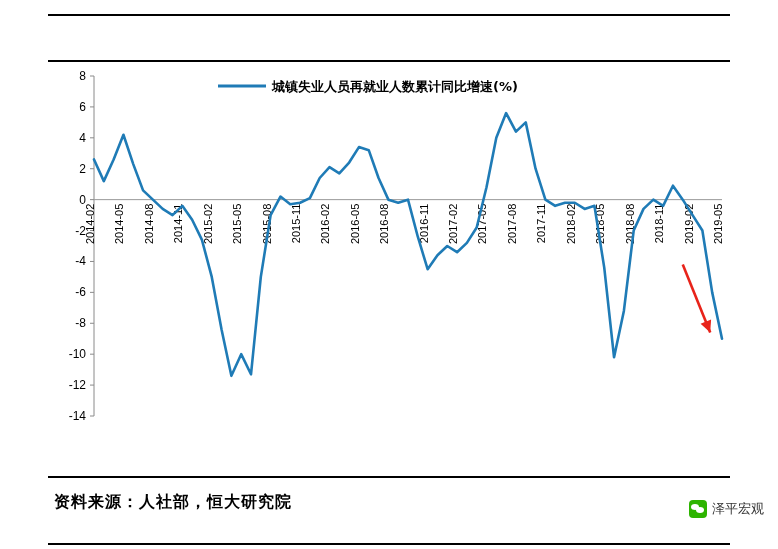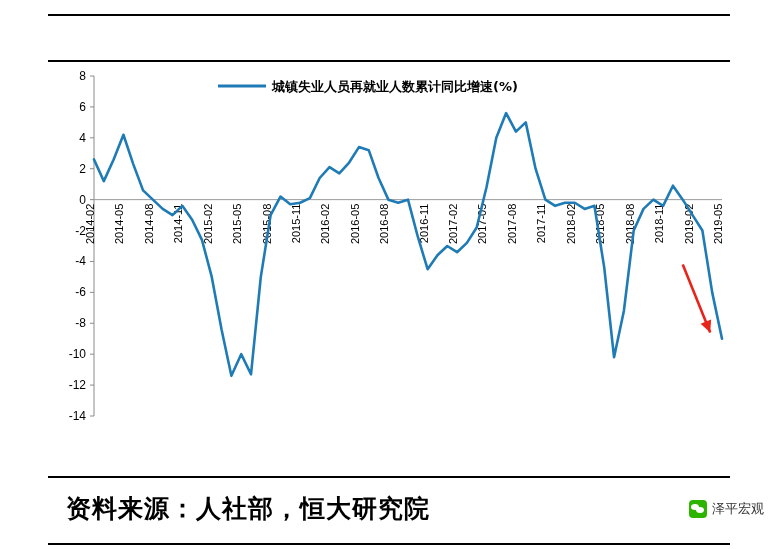--- a/index.html
+++ b/index.html
@@ -32,23 +32,23 @@
     width:682px;
     text-align:center;
     font-family:"DejaVu Serif", serif;
     font-size:21px;
     font-weight:700;
     letter-spacing:0.5px;
     white-space:nowrap;
   }
   .source-note {
     position:absolute;
-    left:66px; top:492px;
+    left:54px; top:492px;
     font-family:"DejaVu Serif", serif;
-    font-size:25px;
+    font-size:16px;
     font-weight:700;
     letter-spacing:1px;
   }
   
   .watermark {
     position:absolute;
     right:14px; top:500px;
     display:flex; align-items:center;
     gap:5px;
     margin-left:11px;

